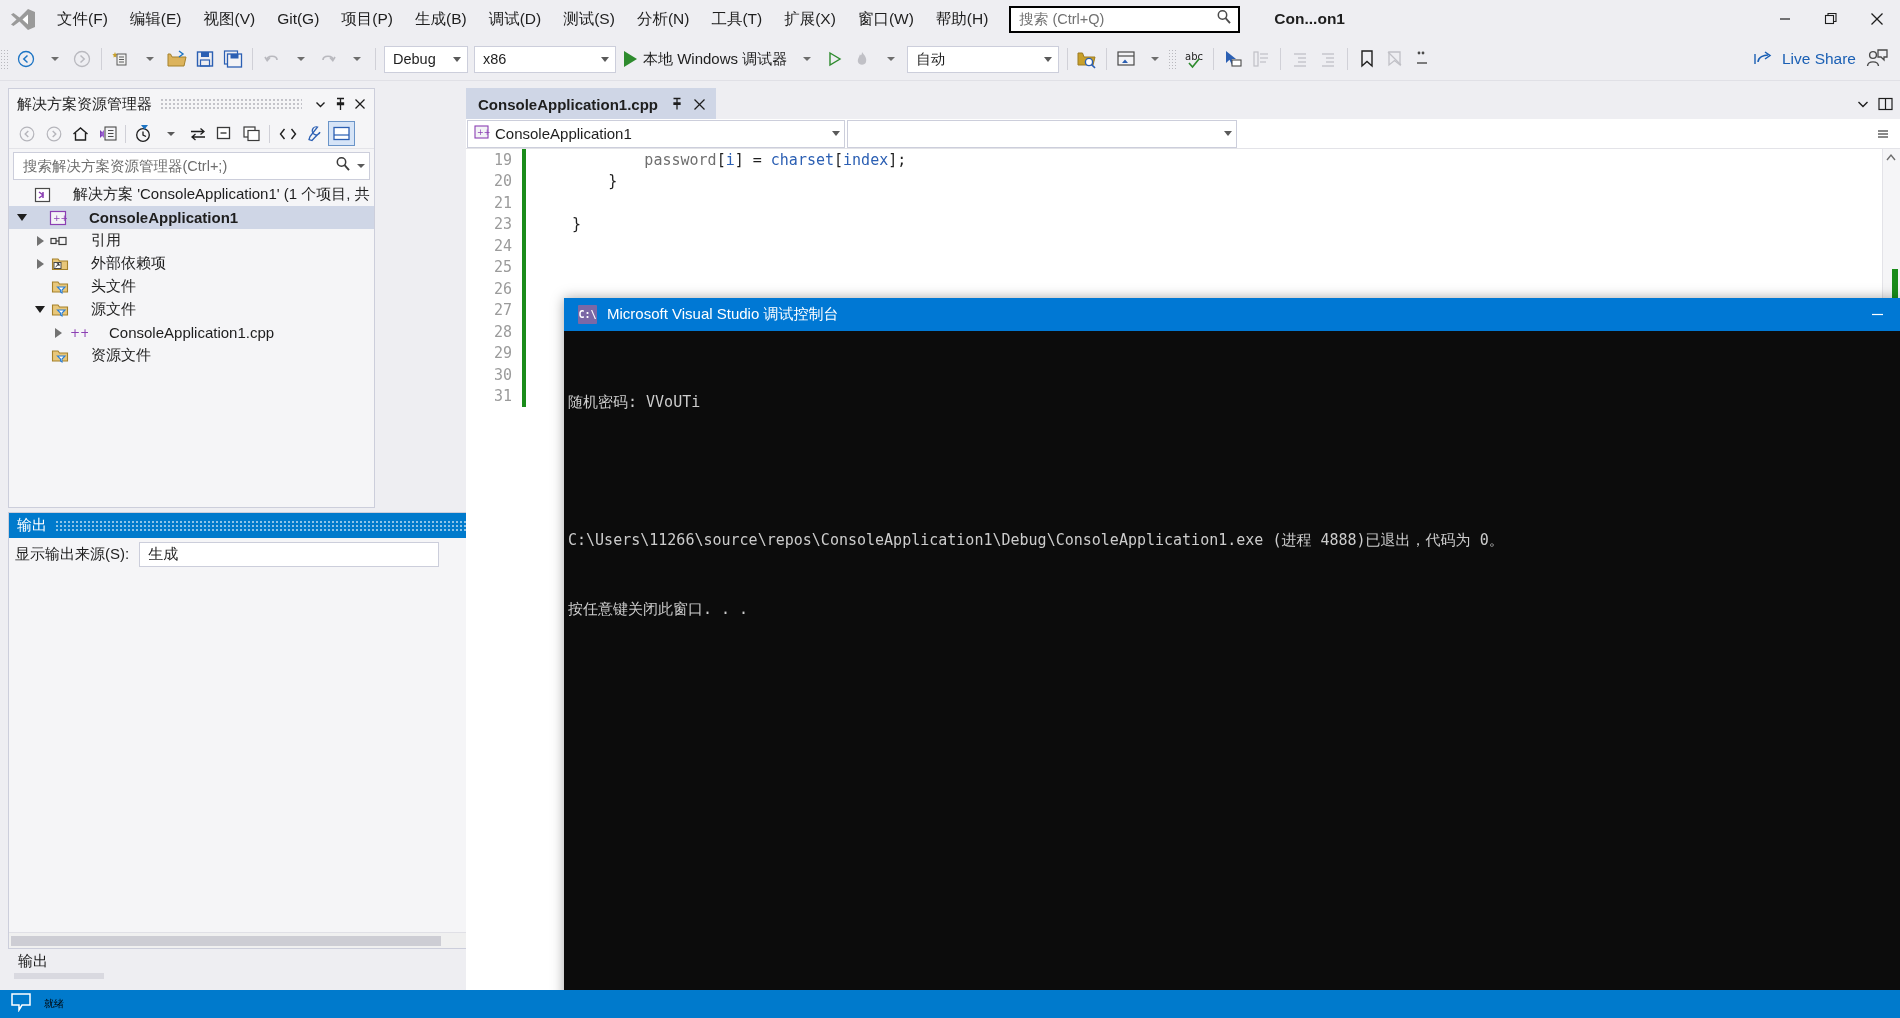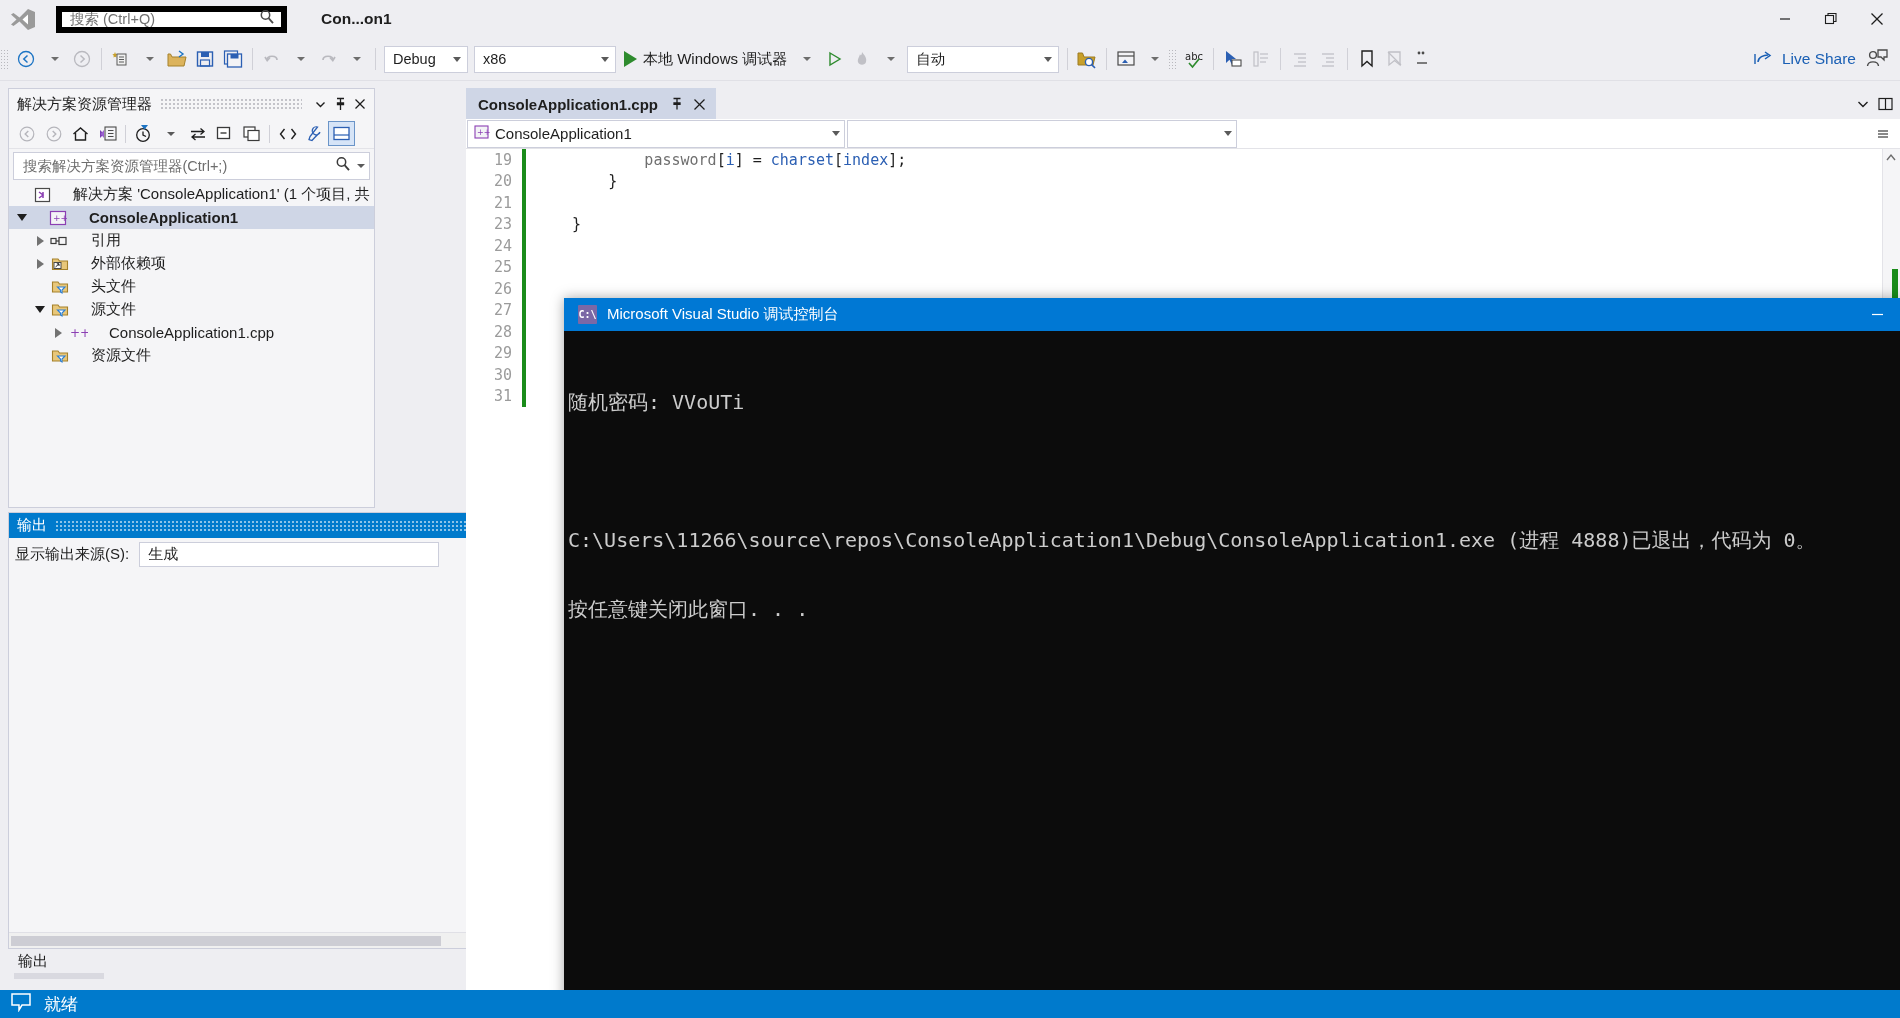--- a/index.html
+++ b/index.html
@@ -19,21 +19,21 @@
     background: #eeeef2; display: flex; align-items: center;
   }
   .vs-logo { width: 46px; height: 38px; display: flex; align-items: center; justify-content: center; }
   .menu-items { display: flex; align-items: center; height: 38px; }
   .menu-item {
     font-size: 15.5px; color: #1e1e1e; padding: 4px 11px; line-height: 20px;
     white-space: nowrap; cursor: default;
   }
   .search-wrap {
     margin-left: 10px; width: 231px; height: 27px; background: #ffffff;
-    border: 6px solid #000000; display: flex; align-items: center; padding: 0 6px;
+    border: 2px solid #000000; display: flex; align-items: center; padding: 0 6px;
     position: relative;
   }
   .search-wrap input {
     border: 0; outline: 0; width: 100%; font-size: 14.5px; color: #6d6d6d;
     font-family: "Liberation Sans", sans-serif; background: transparent;
   }
   .search-wrap input::placeholder { color: #717171; }
   .win-title {
     font-size: 15.5px; font-weight: bold; color: #1e1e1e; margin-left: 34px;
     white-space: nowrap;
@@ -235,44 +235,59 @@
     width: 19px; height: 19px; background: #7b68a6; color: #fff; font-size: 10px;
     display: flex; align-items: center; justify-content: center;
     font-family: "DejaVu Sans Mono", monospace; font-weight: bold; border-radius: 1px;
   }
   .console-title-text { font-size: 15px; color: #fff; margin-left: 10px; white-space: nowrap; }
   .console-min {
     margin-left: auto; width: 46px; height: 33px; display: flex; align-items: center; justify-content: center;
     cursor: default;
   }
   .console-body {
-    padding: 14px 0 0 0; color: #cccccc; font-size: 20px; line-height: 23px;
+    padding: 14px 0 0 0; color: #cccccc; font-size: 15px; line-height: 23px;
     font-family: "DejaVu Sans Mono", "Liberation Mono", monospace;
     white-space: pre; overflow: hidden; height: 687px;
   }
   .console-line { padding-left: 4px; }
 
   
   .statusbar {
     position: absolute; left: 0; bottom: 0; width: 1900px; height: 28px;
     background: #007acc; display: flex; align-items: center; padding-left: 10px; z-index: 5;
   }
-  .status-text { font-size: 17px; color: #ffffff; margin-left: 12px; }
+  .status-text { font-size: 10px; color: #000000; margin-left: 12px; }
 </style>
 </head>
 <body>
 
 <div id="app">
 
   <div class="titlebar">
     <div class="vs-logo">
       <svg width="26" height="24" viewBox="0 0 26 24">
         <path d="M18 2 L25 5 L25 20 L18 23 L9.5 14.5 L3.5 19 L1 17.5 L6.5 12.5 L1 7.5 L3.5 6 L9.5 10.5 Z" fill="#9a9a9a"></path>
         <path d="M18 7.5 L18 17.5 L12.5 12.5 Z" fill="#ffffff"></path>
       </svg>
+    </div>
+    <div class="menu-items">
+      <div class="menu-item">文件(F)</div>
+      <div class="menu-item">编辑(E)</div>
+      <div class="menu-item">视图(V)</div>
+      <div class="menu-item">Git(G)</div>
+      <div class="menu-item">项目(P)</div>
+      <div class="menu-item">生成(B)</div>
+      <div class="menu-item">调试(D)</div>
+      <div class="menu-item">测试(S)</div>
+      <div class="menu-item">分析(N)</div>
+      <div class="menu-item">工具(T)</div>
+      <div class="menu-item">扩展(X)</div>
+      <div class="menu-item">窗口(W)</div>
+      <div class="menu-item">帮助(H)</div>
     </div>
     <div class="search-wrap">
       <input type="text" placeholder="搜索 (Ctrl+Q)" style="">
       <span>
         <svg width="16" height="16" viewBox="0 0 16 16">
           <circle cx="6.5" cy="6" r="4.2" fill="none" stroke="#4a4a4a" stroke-width="1.5"></circle>
           <line x1="9.6" y1="9.2" x2="14" y2="14.2" stroke="#4a4a4a" stroke-width="1.8"></line>
         </svg>
       </span>
     </div>

